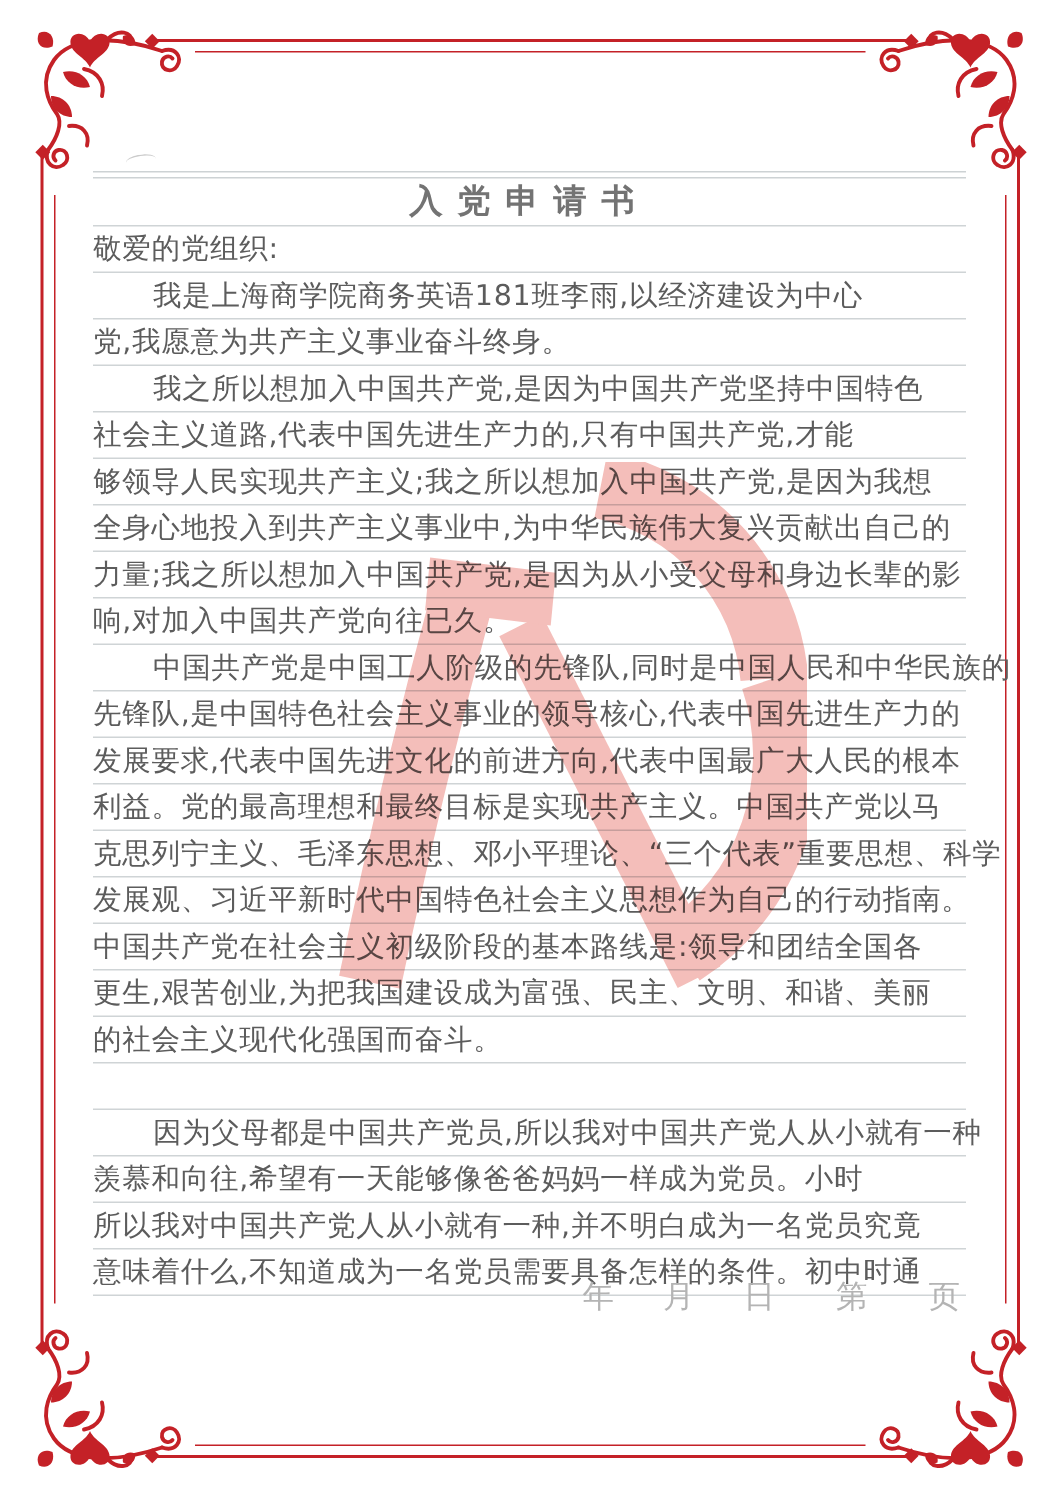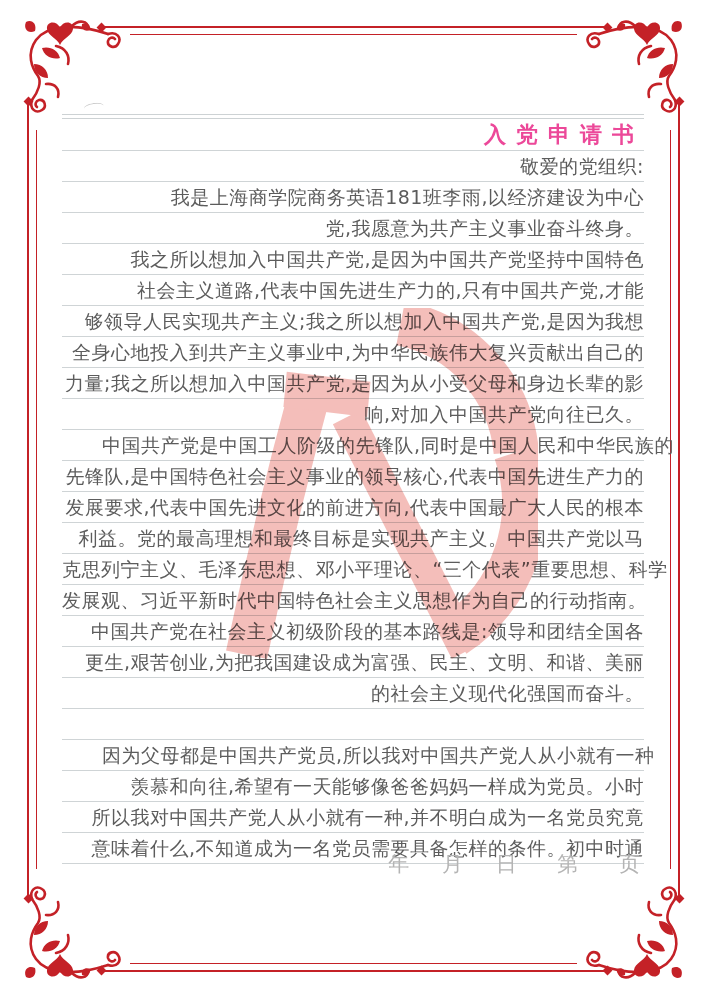--- a/index.html
+++ b/index.html
@@ -22,24 +22,23 @@
   .paper{
     position:absolute;left:62px;top:100px;width:582px;height:800px;
     z-index:2;
   }
   .dline{position:absolute;left:0;width:582px;height:1px;background:#cdd2d4;}
   .rows{position:absolute;left:0;top:20px;width:582px;z-index:2;}
   .row{
     height:30px;line-height:30px;border-bottom:1px solid #cfd4d6;
     color:#5c5c5c;font-size:19px;white-space:nowrap;overflow:visible;
     letter-spacing:0.5px;
-    text-align:right;
   }
   .row.title{
-    font-size:22px;letter-spacing:10px;color:#ec4899;
+    text-align:center;font-size:22px;letter-spacing:10px;color:#737373;
     font-weight:bold;
   }
   .row.indent{padding-left:40px;}
   .row.blank{}
   .footer{
     position:absolute;top:750px;right:4px;z-index:2;
     color:#b4b4b4;font-size:21px;
   }
   .footer span{display:inline-block;}
   .footer .f{margin-left:26px;}

